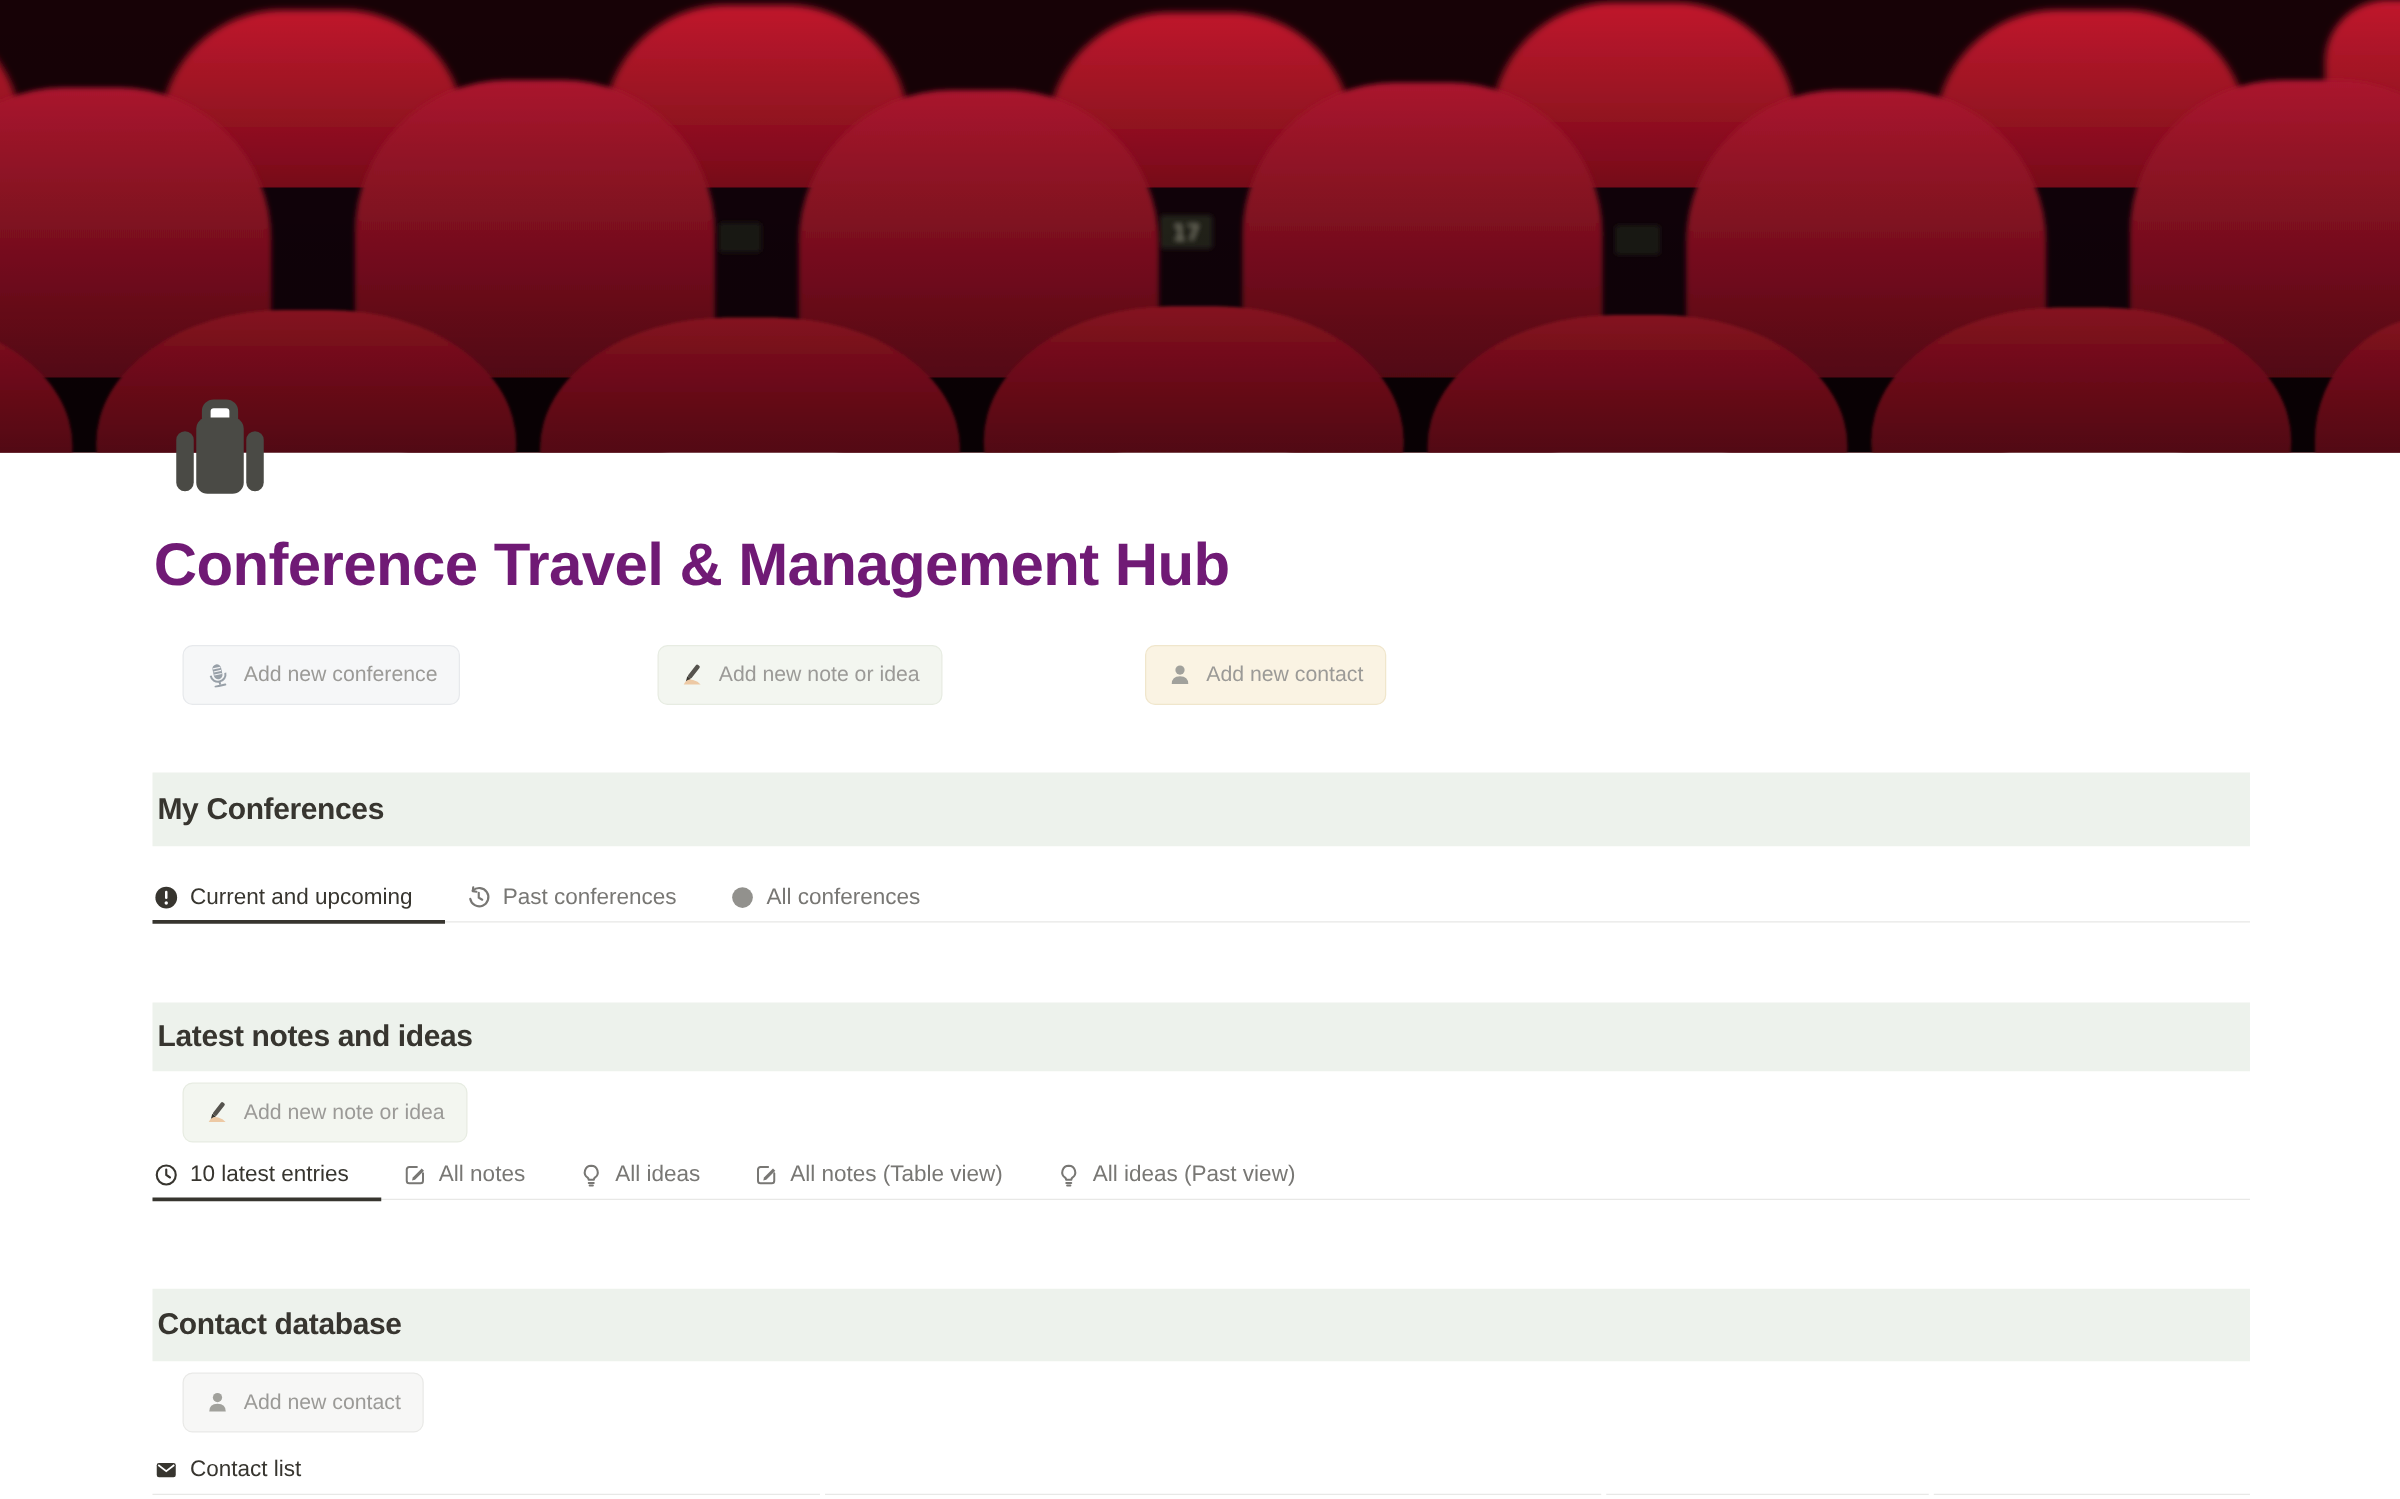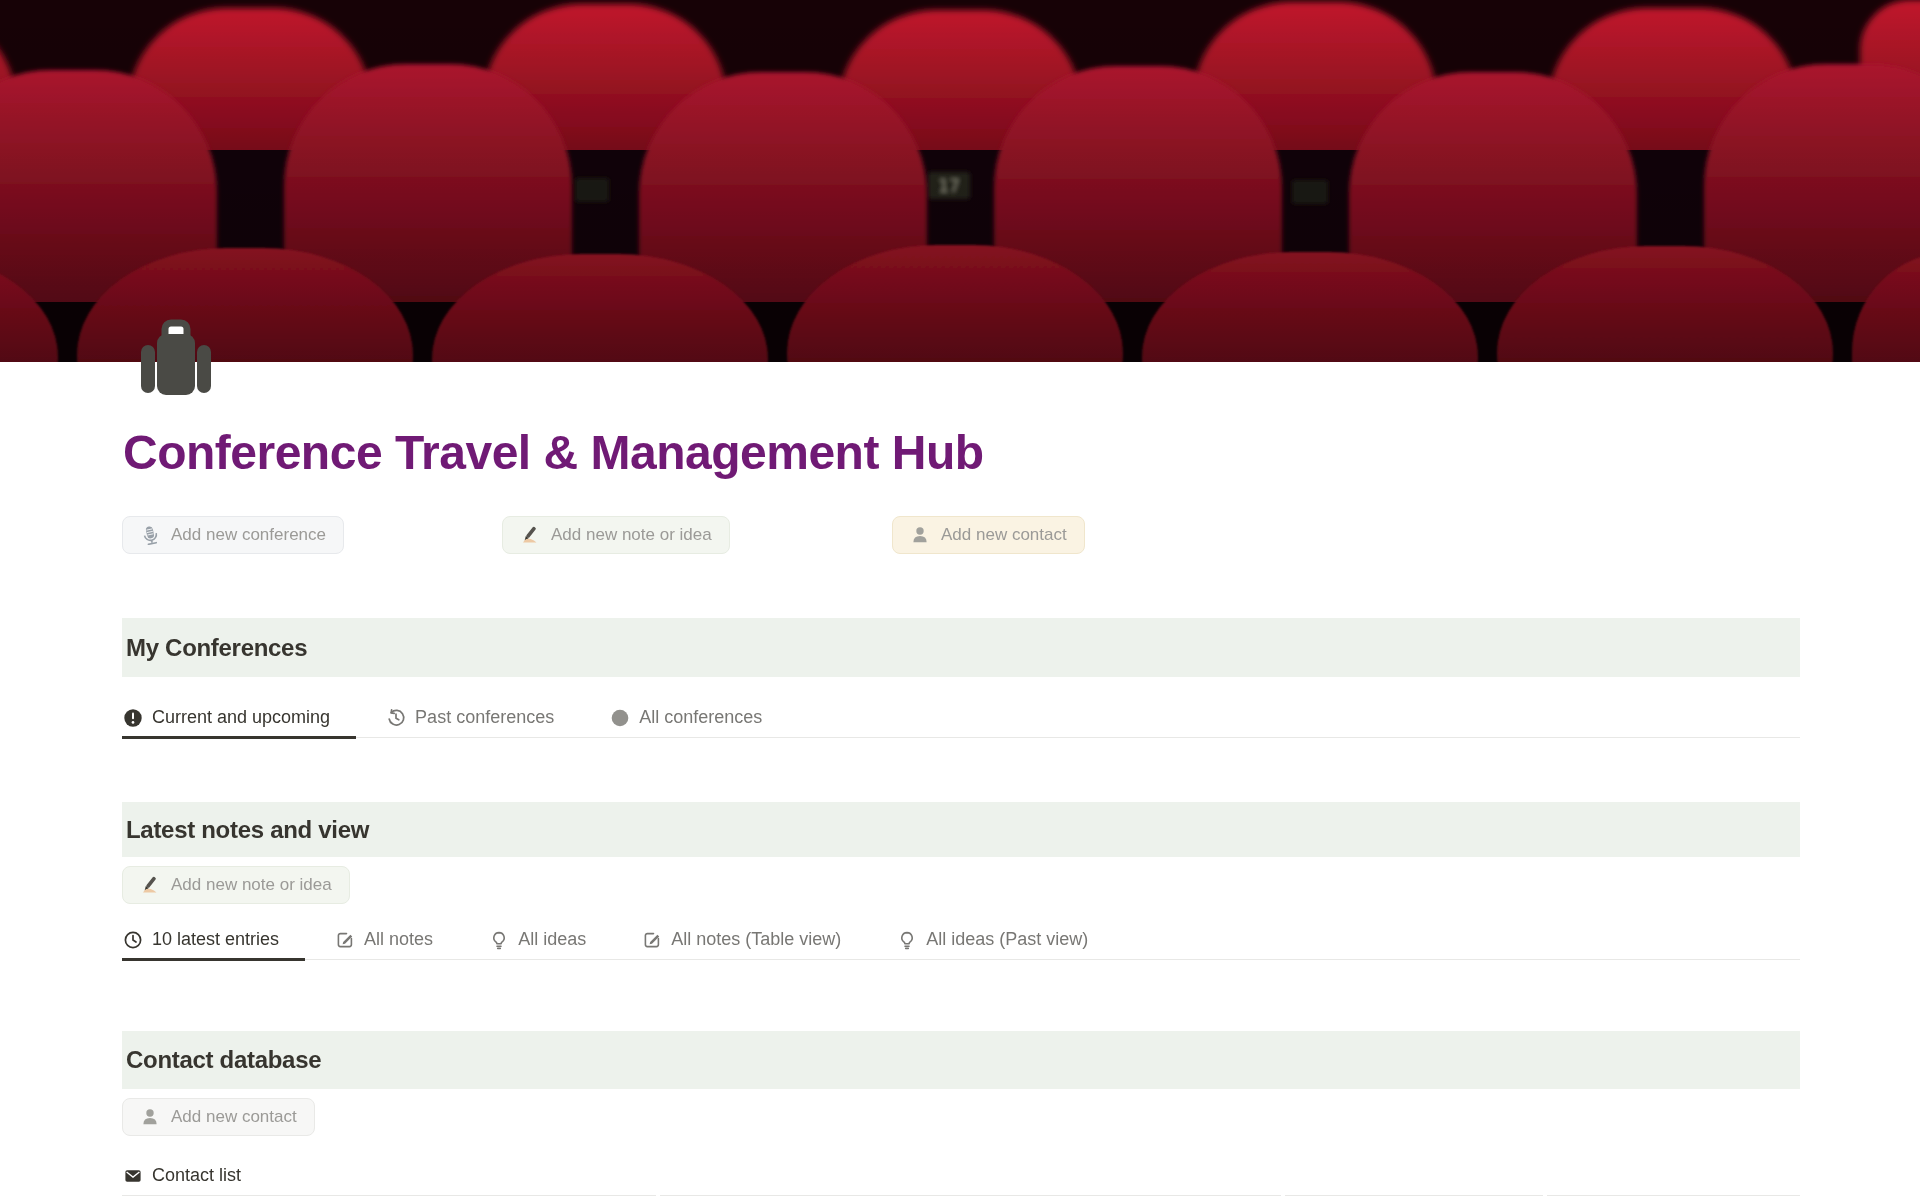--- a/index.html
+++ b/index.html
@@ -11,35 +11,35 @@
   .cover svg{display:block;width:100%;height:100%;}
 
   
   .page-icon{position:absolute;left:136px;top:317px;width:80px;height:80px;}
 
   
   .page-title{position:absolute;left:123px;top:424px;font-size:48px;line-height:58px;
               font-weight:700;letter-spacing:-0.5px;color:#701a75;white-space:nowrap;}
 
   
-  .qbtn{position:absolute;height:38px;display:inline-flex;align-items:center;gap:11px;
+  .qbtn{position:absolute;height:48px;display:inline-flex;align-items:center;gap:11px;
         padding:0 17px;border-radius:8px;font-size:17px;color:#9b9a97;cursor:pointer;
-        box-sizing:border-box;border:1px solid transparent;white-space:nowrap;}
+        box-sizing:border-box;border:1px solid transparent;white-space:nowrap;margin-left:24px;}
   .qbtn svg{flex:none;}
   .qbtn.gray  {background:#f7f7f6;border-color:#e9e9e7;}
   .qbtn.bluegray{background:#f6f7f8;border-color:#e7e9ec;}
   .qbtn.green {background:#f3f6f0;border-color:#e7ece2;}
   .qbtn.yellow{background:#faf3e3;border-color:#f0e6cc;}
 
   
   .band{position:absolute;left:122px;width:1678px;background:#edf2ec;display:flex;align-items:center;}
   .band .h{font-size:24px;font-weight:700;letter-spacing:-0.3px;color:#37352f;padding-left:4px;white-space:nowrap;}
 
   
-  .tabrow{position:absolute;left:122px;width:1678px;height:38px;display:flex;gap:29px;
+  .tabrow{position:absolute;left:122px;width:1678px;height:38px;display:flex;gap:16px;
           border-bottom:1px solid #e8e8e6;box-sizing:content-box;}
   .tab{display:flex;align-items:center;gap:9px;padding:0 26px 0 1px;font-size:18px;
        color:#787774;cursor:pointer;border-bottom:3px solid transparent;margin-bottom:-2px;
        white-space:nowrap;}
   .tab.active{color:#37352f;border-bottom-color:#37352f;}
   .tab.active.nounderline{border-bottom-color:transparent;}
   .tab svg{flex:none;}
 
   .gapdot{position:absolute;top:1194px;width:4px;height:3px;background:#ffffff;}
 </style>
@@ -193,21 +193,21 @@
     </div>
     <div class="tab">
       <svg width="20" height="20" viewBox="0 0 20 20">
         <circle cx="10" cy="10" r="8.3" fill="#92918d"></circle>
       </svg>
       <span>All conferences</span>
     </div>
   </div>
 
   <div class="band" style="top:802px;height:55px;">
-    <span class="h">Latest notes and view</span>
+    <span class="h">Latest notes and ideas</span>
   </div>
 
   <div class="qbtn green" style="left:122px;top:866px;">
     <svg width="20" height="20" viewBox="0 0 20 20">
       <g transform="rotate(38 10 8)">
         <rect x="8.6" y="0.5" width="3.6" height="12.5" rx="1.3" fill="#55534e"></rect>
         <polygon points="8.6,13 12.2,13 10.4,17.2" fill="#37352f"></polygon>
       </g>
       <path d="M3,17.5 q2.5,-5 7.5,-3.5 q4,1.2 6,3.5 z" fill="#edc9a4"></path>
     </svg>

